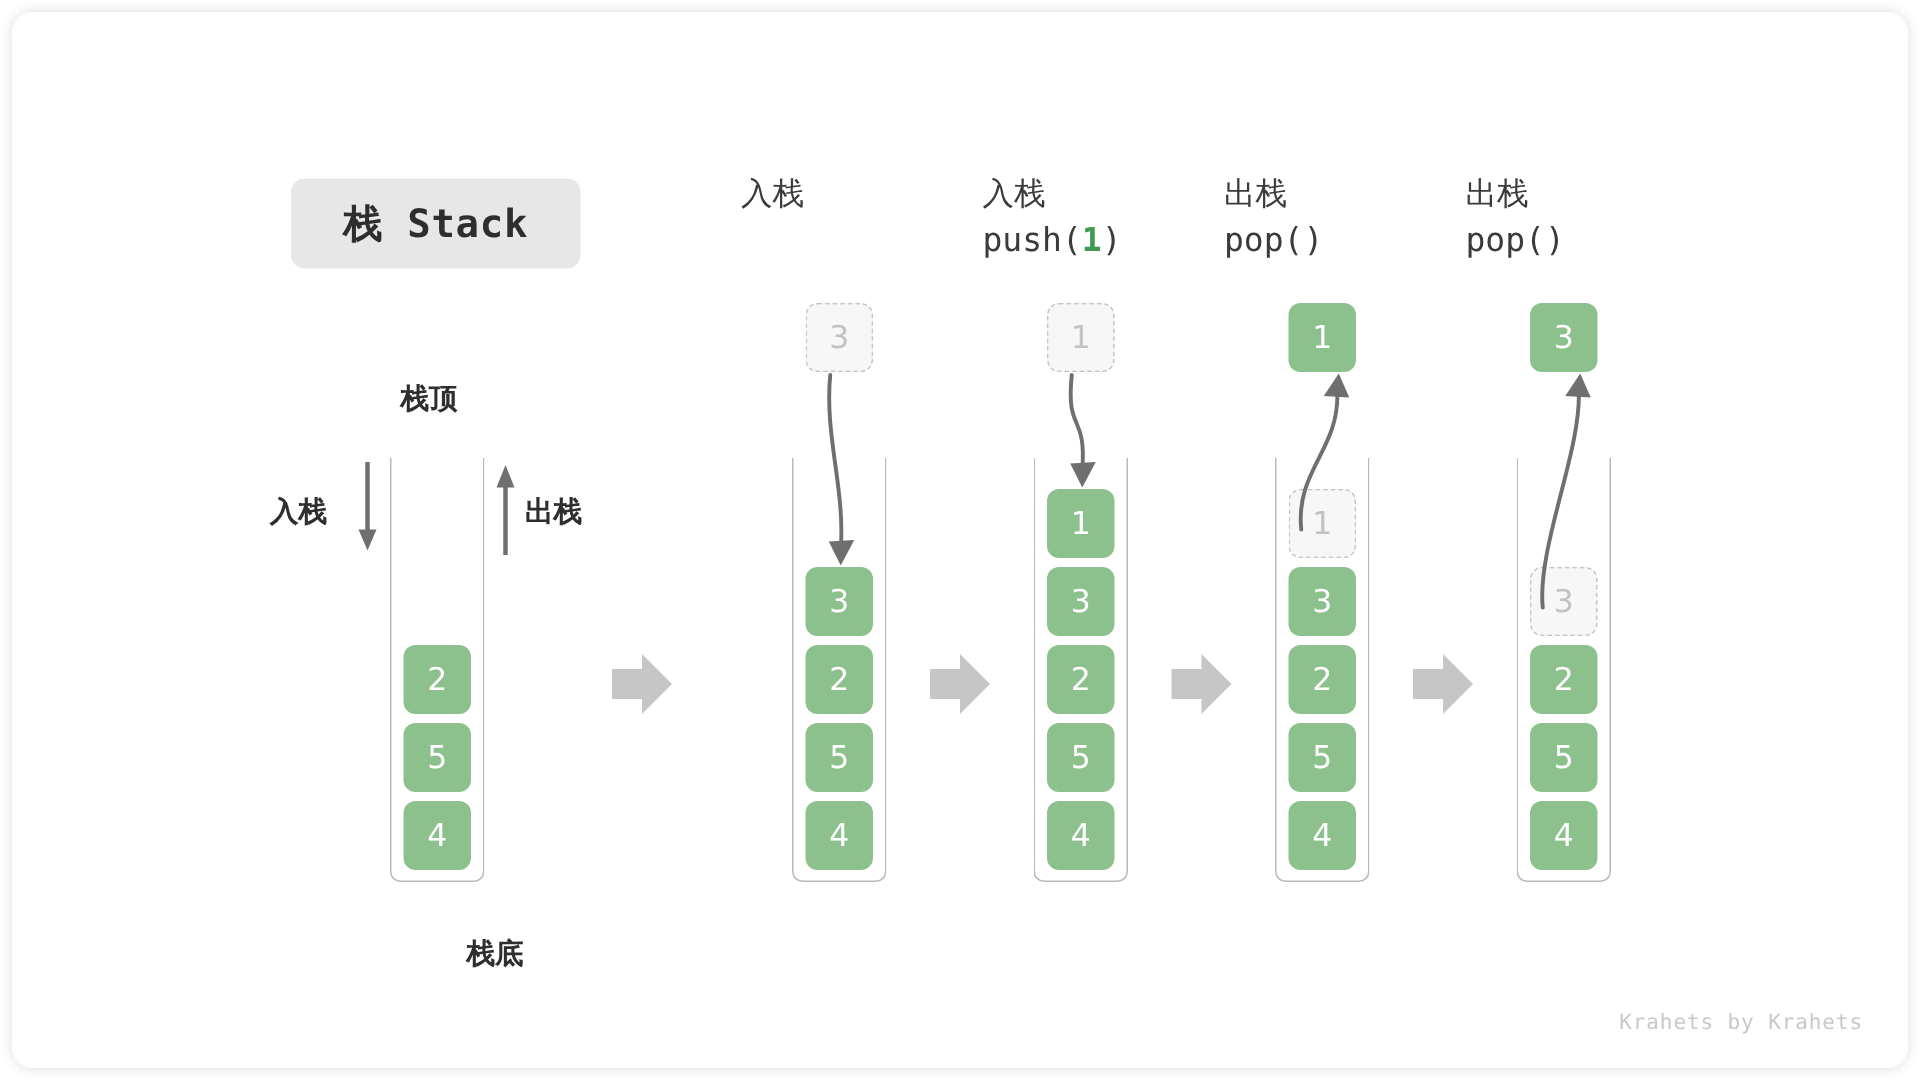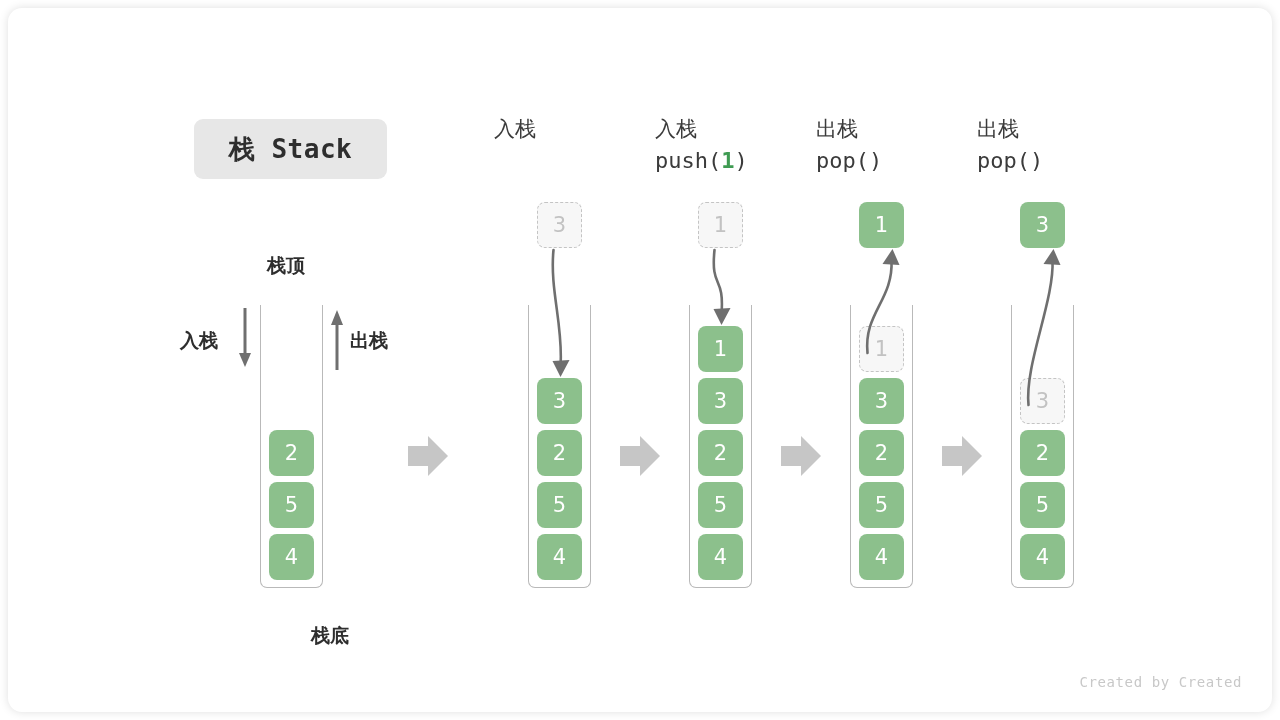--- a/index.html
+++ b/index.html
@@ -179,15 +179,15 @@
         <polygon points="0,10 20,10 20,0 40,20 20,40 20,30 0,30" fill="#c6c6c6"></polygon>
       </svg>
       <svg class="abs" width="44" height="42" style="left: 773px; top: 428px;">
         <polygon points="0,10 20,10 20,0 40,20 20,40 20,30 0,30" fill="#c6c6c6"></polygon>
       </svg>
       <svg class="abs" width="44" height="42" style="left: 934px; top: 428px;">
         <polygon points="0,10 20,10 20,0 40,20 20,40 20,30 0,30" fill="#c6c6c6"></polygon>
       </svg>
     </div>
 
-  <div class="abs" id="footer">Created by Created</div>
+  <div class="abs" id="footer">Krahets by Krahets</div>
 
 </div>
 
 </body></html>

